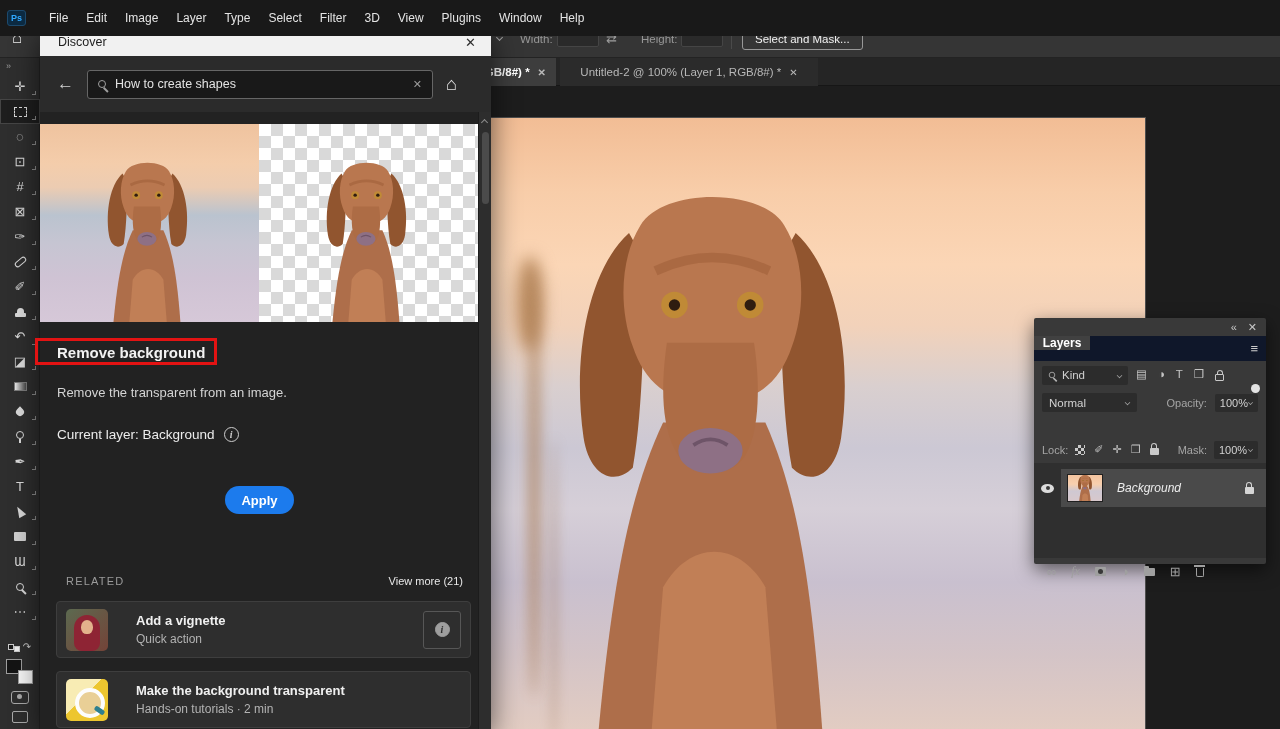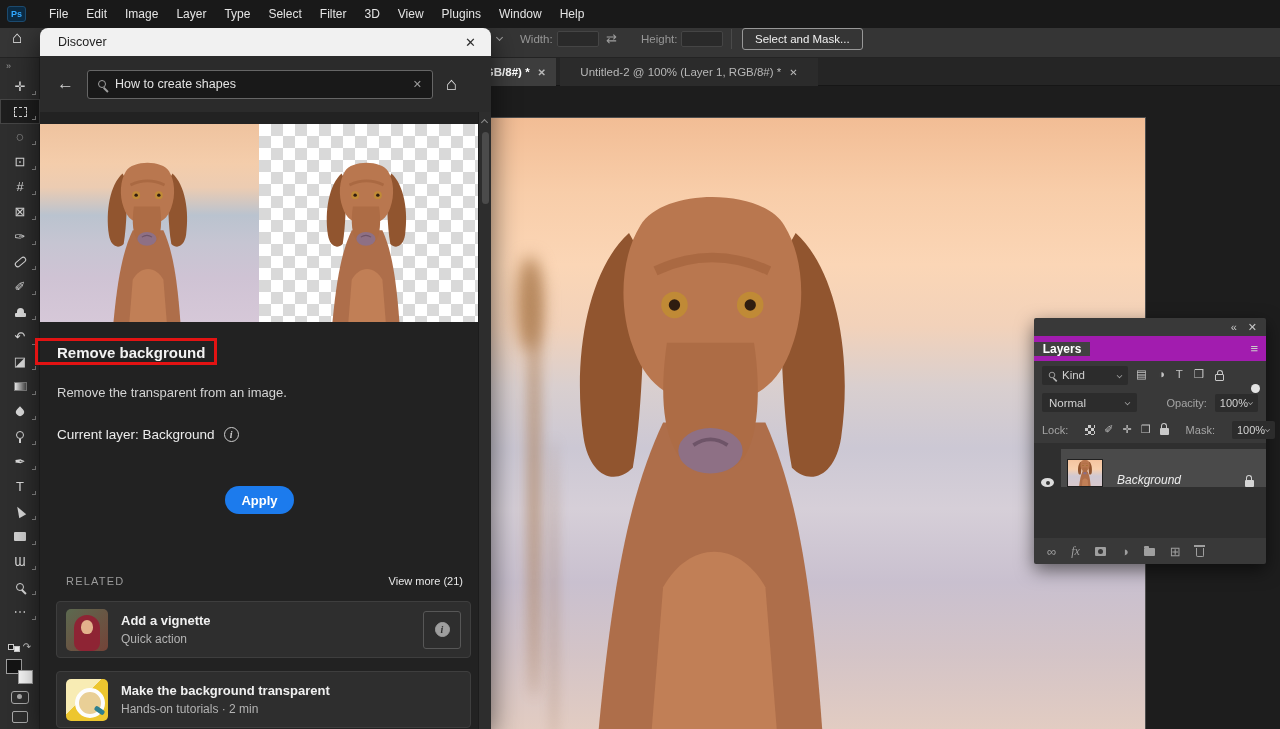--- a/index.html
+++ b/index.html
@@ -1,20 +1,20 @@
 <!DOCTYPE html>
 <html style="--accent-blue: #1c7bed; --highlight-red: #e31313; --ps-logo-blue: #31a8ff;"><head>
 <meta charset="utf-8">
 <style>
   * { margin:0; padding:0; box-sizing:border-box; }
   html,body { width:1280px; height:729px; overflow:hidden; background:#1d1d1d;
     font-family:"Liberation Sans", sans-serif; }
 
   
-  #menubar { position:absolute; left:0; top:0; width:1280px; height:28px; background:#191919;
+  #menubar { position:absolute; left:0; top:0; width:1280px; height:36px; background:#191919;
     display:flex; align-items:center; z-index:50; }
   .ps-logo { width:19px; height:16px; margin-left:7px; margin-right:14px; background:#0b2a42;
     border:1px solid #1c4a6e; border-radius:3px; color:var(--ps-logo-blue,#31a8ff);
     font-size:9px; font-weight:bold; display:flex; align-items:center; justify-content:center; }
   .menu-item { padding:8px 9px; font-size:12px; color:#e4e4e4; line-height:20px; cursor:default; }
 
   
   #optionsbar { position:absolute; left:0; top:20px; width:1280px; height:38px; background:#353535;
     border-bottom:1px solid #232323; z-index:10; }
   .home-btn { position:absolute; left:12px; top:8px; font-size:17px; color:#ececec; }
@@ -186,35 +186,35 @@
   .thumb-portrait { background:linear-gradient(135deg,#5c6a50,#744338); }
   .thumb-portrait::before { content:""; position:absolute; left:8px; top:6px; width:26px; height:36px;
     background:#8e2434; border-radius:13px 13px 8px 8px; }
   .thumb-portrait::after { content:""; position:absolute; left:15px; top:11px; width:12px; height:14px;
     background:#e3b28c; border-radius:50% 50% 45% 45%; }
   .thumb-coffee { background:linear-gradient(135deg,#f8ecb4 0 42%,#edc62f 42%); }
   .thumb-coffee::before { content:""; position:absolute; left:9px; top:9px; width:22px; height:22px;
     border-radius:50%; background:#e9cf96; border:4px solid #fdfdfd; }
   .thumb-coffee::after { content:""; position:absolute; right:3px; bottom:8px; width:11px; height:5px;
     background:#2e7f8f; transform:rotate(35deg); border-radius:2px; }
-  .cardtext { display:flex; flex-direction:column; }
+  .cardtext { display:flex; flex-direction:column;margin-left:15px; }
   .cardtitle { font-size:13px; font-weight:bold; color:#f0f0f0; }
   .cardsub { font-size:12px; color:#b3b3b3; margin-top:4px; }
   .infobtn { margin-left:auto; width:38px; height:38px; border:1px solid #575757; border-radius:3px;
     display:flex; align-items:center; justify-content:center; }
   #redbox { position:absolute; left:35px; top:338px; width:182px; height:27px;
     border:3px solid var(--highlight-red,#e31313); z-index:45; pointer-events:none; }
 
   
   #layers-panel { position:absolute; left:1034px; top:318px; width:232px; height:246px;
     background:#393939; border-radius:2px; z-index:30; box-shadow:0 6px 18px rgba(0,0,0,.55);
     font-size:11px; color:#c9c9c9; }
   .lp-top { height:18px; display:flex; justify-content:flex-end; align-items:center; gap:11px;
     padding-right:9px; color:#c7c7c7; font-size:11px; }
-  .lp-tabs { height:25px; background:#a21caf; display:flex; align-items:center; }
+  .lp-tabs { height:25px; background:#0f172a; display:flex; align-items:flex-start; }
   .lp-tab { width:56px; background:#414141; color:#ffffff; font-weight:bold; font-size:12px;
     display:flex; align-items:center; justify-content:center; }
   .lp-menu { margin-left:auto; margin-right:8px; align-self:center; color:#c9c9c9; font-size:13px; }
   .lp-row { display:flex; align-items:center; padding:0 8px; gap:8px; }
   .lp-filter { height:28px; }
   .lp-filter .tglyph { font-size:11.5px; color:#c4c4c4; }
   .kind-box { width:86px; height:19px; background:#2c2c2c; border-radius:2px; display:flex;
     align-items:center; gap:6px; padding:0 6px; }
   .kind-box .i-mag { transform:scale(.8); color:#b5b5b5; }
   .kind-label { font-size:11.5px; color:#cfcfcf; }
@@ -223,25 +223,25 @@
     background:#e4e4e4; }
   .lp-blend { height:27px; }
   .blend-box { width:116px; height:19px; background:#2c2c2c; border-radius:2px; display:flex;
     align-items:center; padding:0 7px; }
   .blend-label { font-size:11.5px; color:#d2d2d2; }
   .blend-box .chev { margin-left:auto; transform:rotate(45deg) scale(.8); }
   .lp-dimlabel { color:#a5a5a5; font-size:11px; }
   .val-box { width:44px; height:18px; background:#2c2c2c; border-radius:2px; display:flex;
     align-items:center; justify-content:space-between; padding:0 5px; color:#d2d2d2; }
   .val-box .chev { transform:rotate(45deg) scale(.7); }
-  .lp-lock { height:27px; gap:17px; }
+  .lp-lock { height:27px; gap:7px;margin-top:20px; }
   .lp-lock .tglyph { font-size:11px; color:#c4c4c4; }
   .lp-list { height:95px; background:#2f2f2f; position:relative; }
   .layer-row { position:absolute; left:0; top:6px; width:232px; height:38px; display:flex;
-    align-items:flex-end; }
+    align-items:center; }
   .eye-zone { width:27px; display:flex; justify-content:center; }
   .row-sel { position:absolute; left:27px; top:0; right:0; bottom:0; background:#4a4a4a; }
   .lthumb { position:relative; width:36px; height:28px; margin-left:6px; overflow:hidden;
     border:1px solid #202020; z-index:1;
     background:linear-gradient(180deg,#f4c49f 0%,#f8d0ae 35%,#cfc8d2 62%,#d8c8cc 100%); }
   .lthumb .dogsvg { position:absolute; bottom:-2px; left:50%; transform:translateX(-50%); height:115%; }
   .lname { margin-left:14px; font-style:italic; font-size:12px; color:#ececec; z-index:1; }
   .layer-lock { margin-left:auto; margin-right:12px; z-index:1; color:#d5d5d5; }
   .lp-bottom { height:26px; display:flex; align-items:center; padding:0 13px; gap:15px;
     color:#9f9f9f; }

